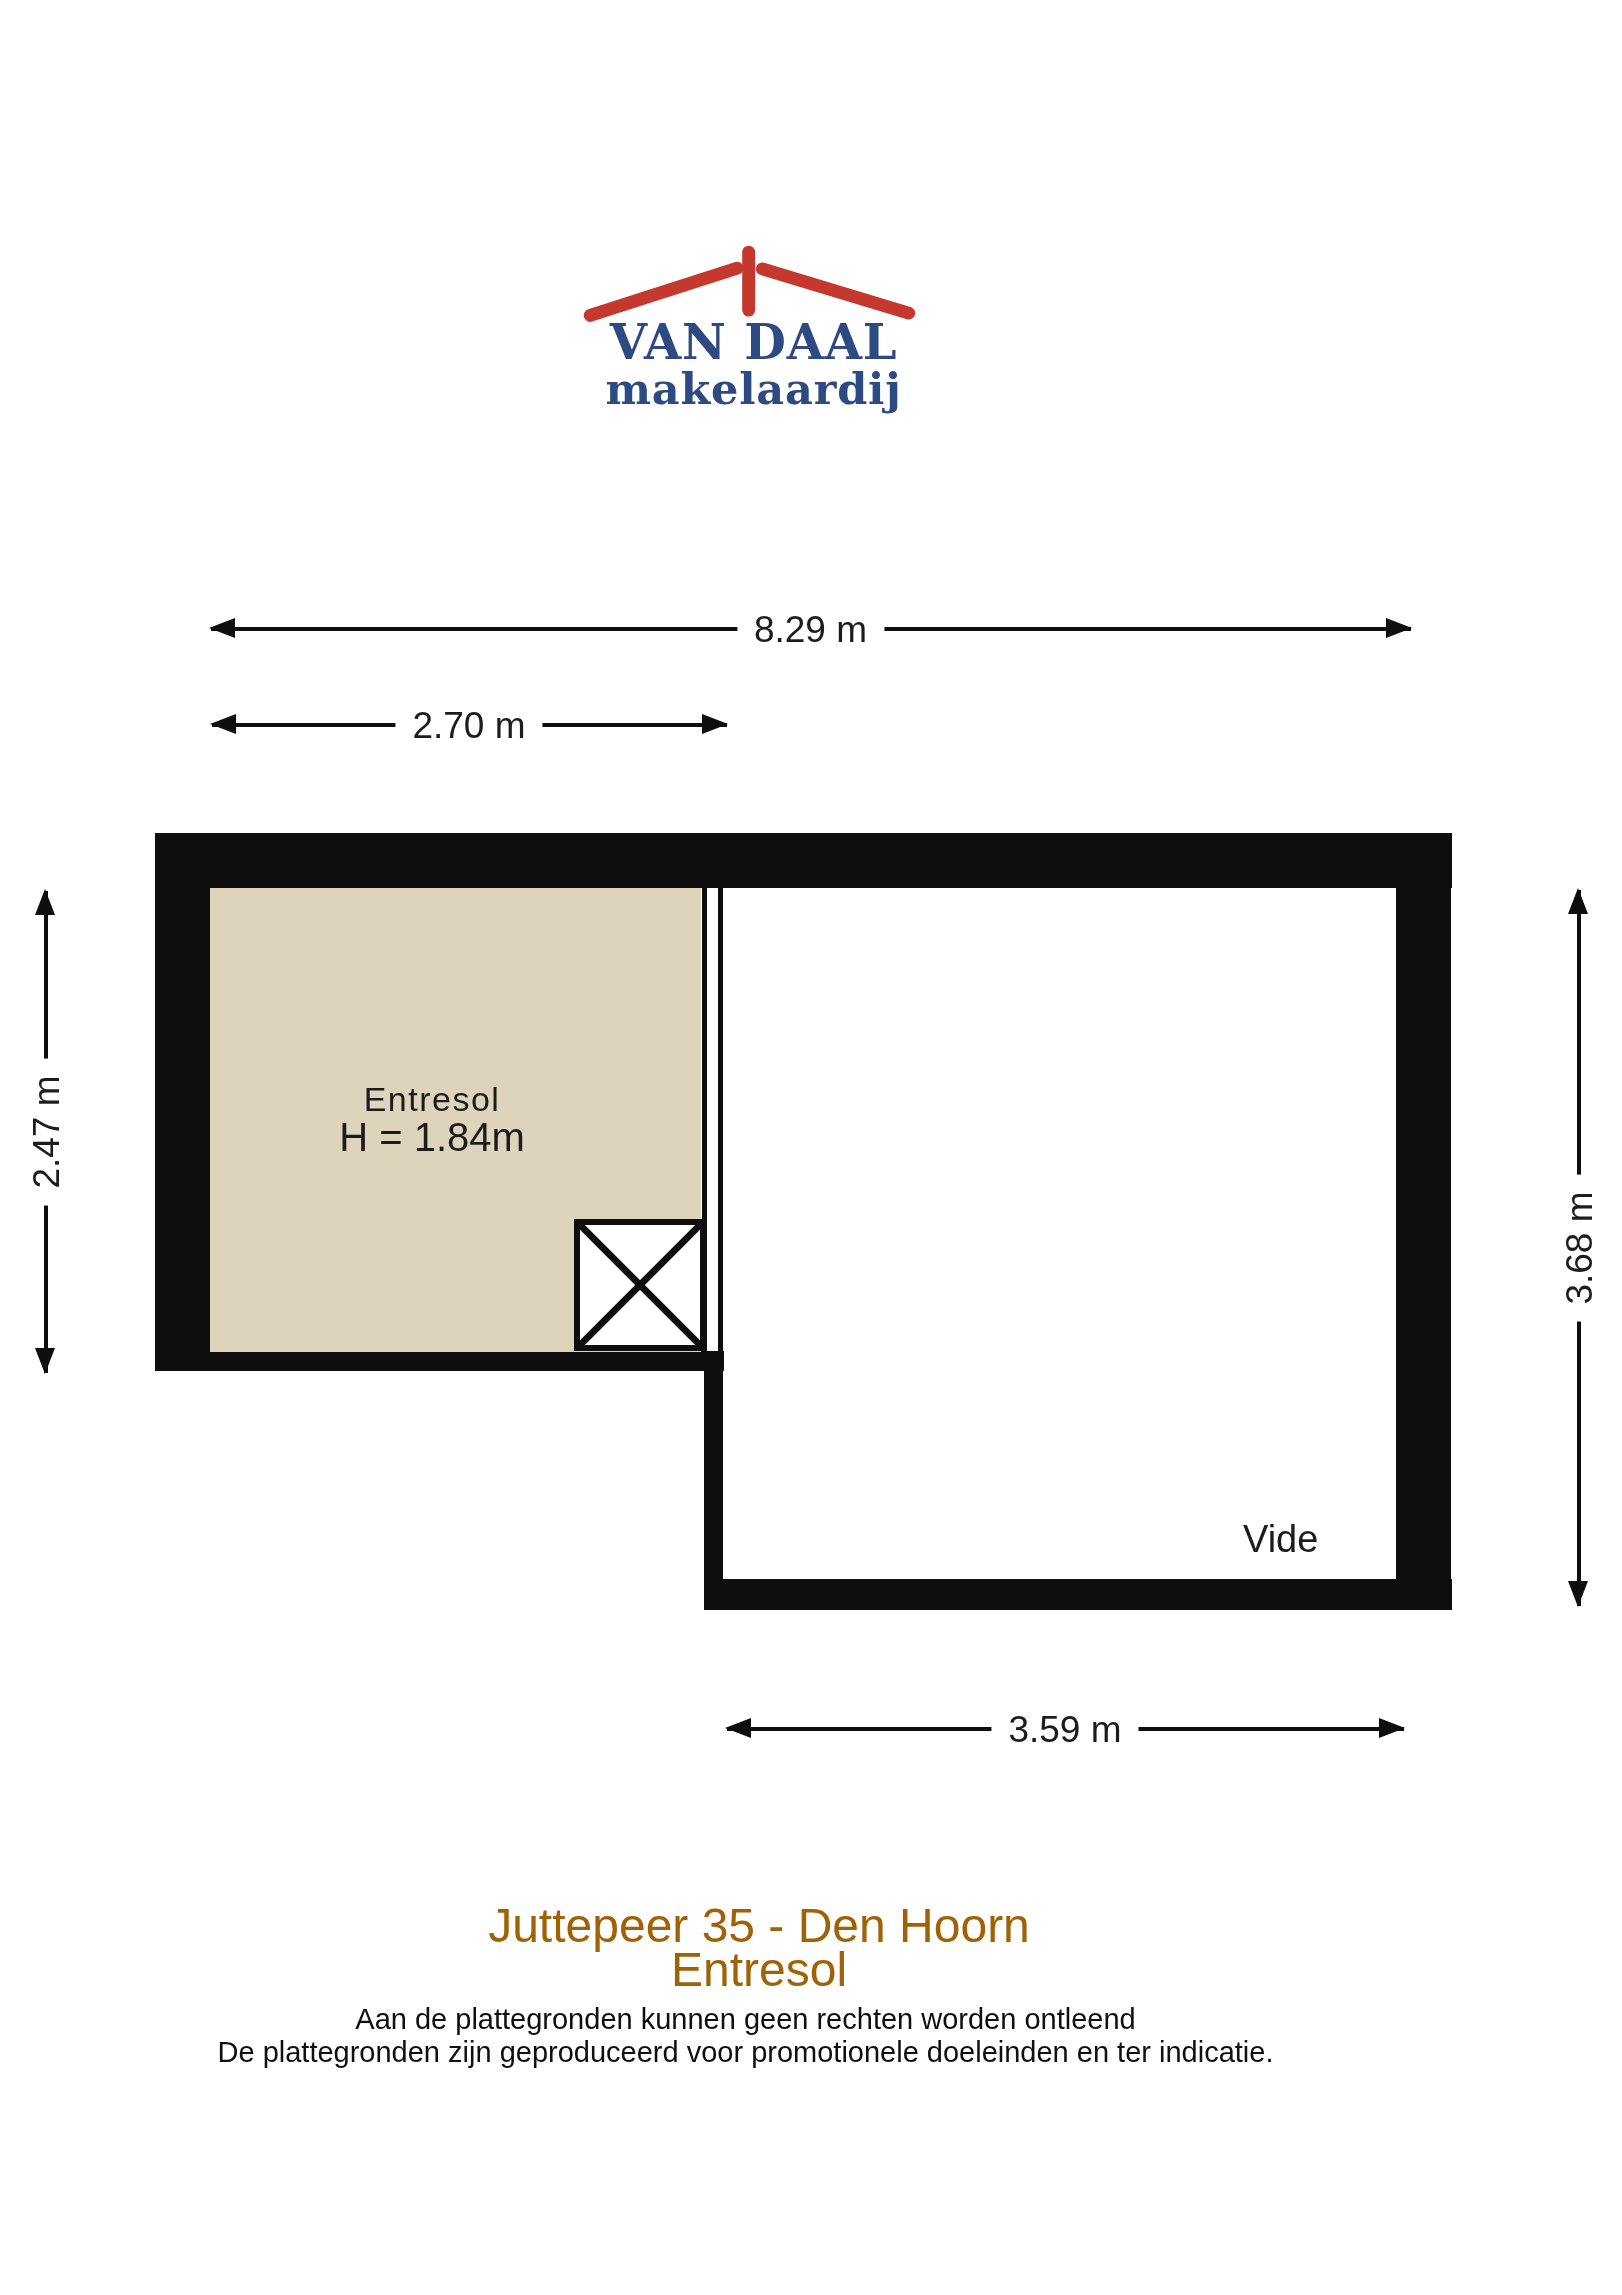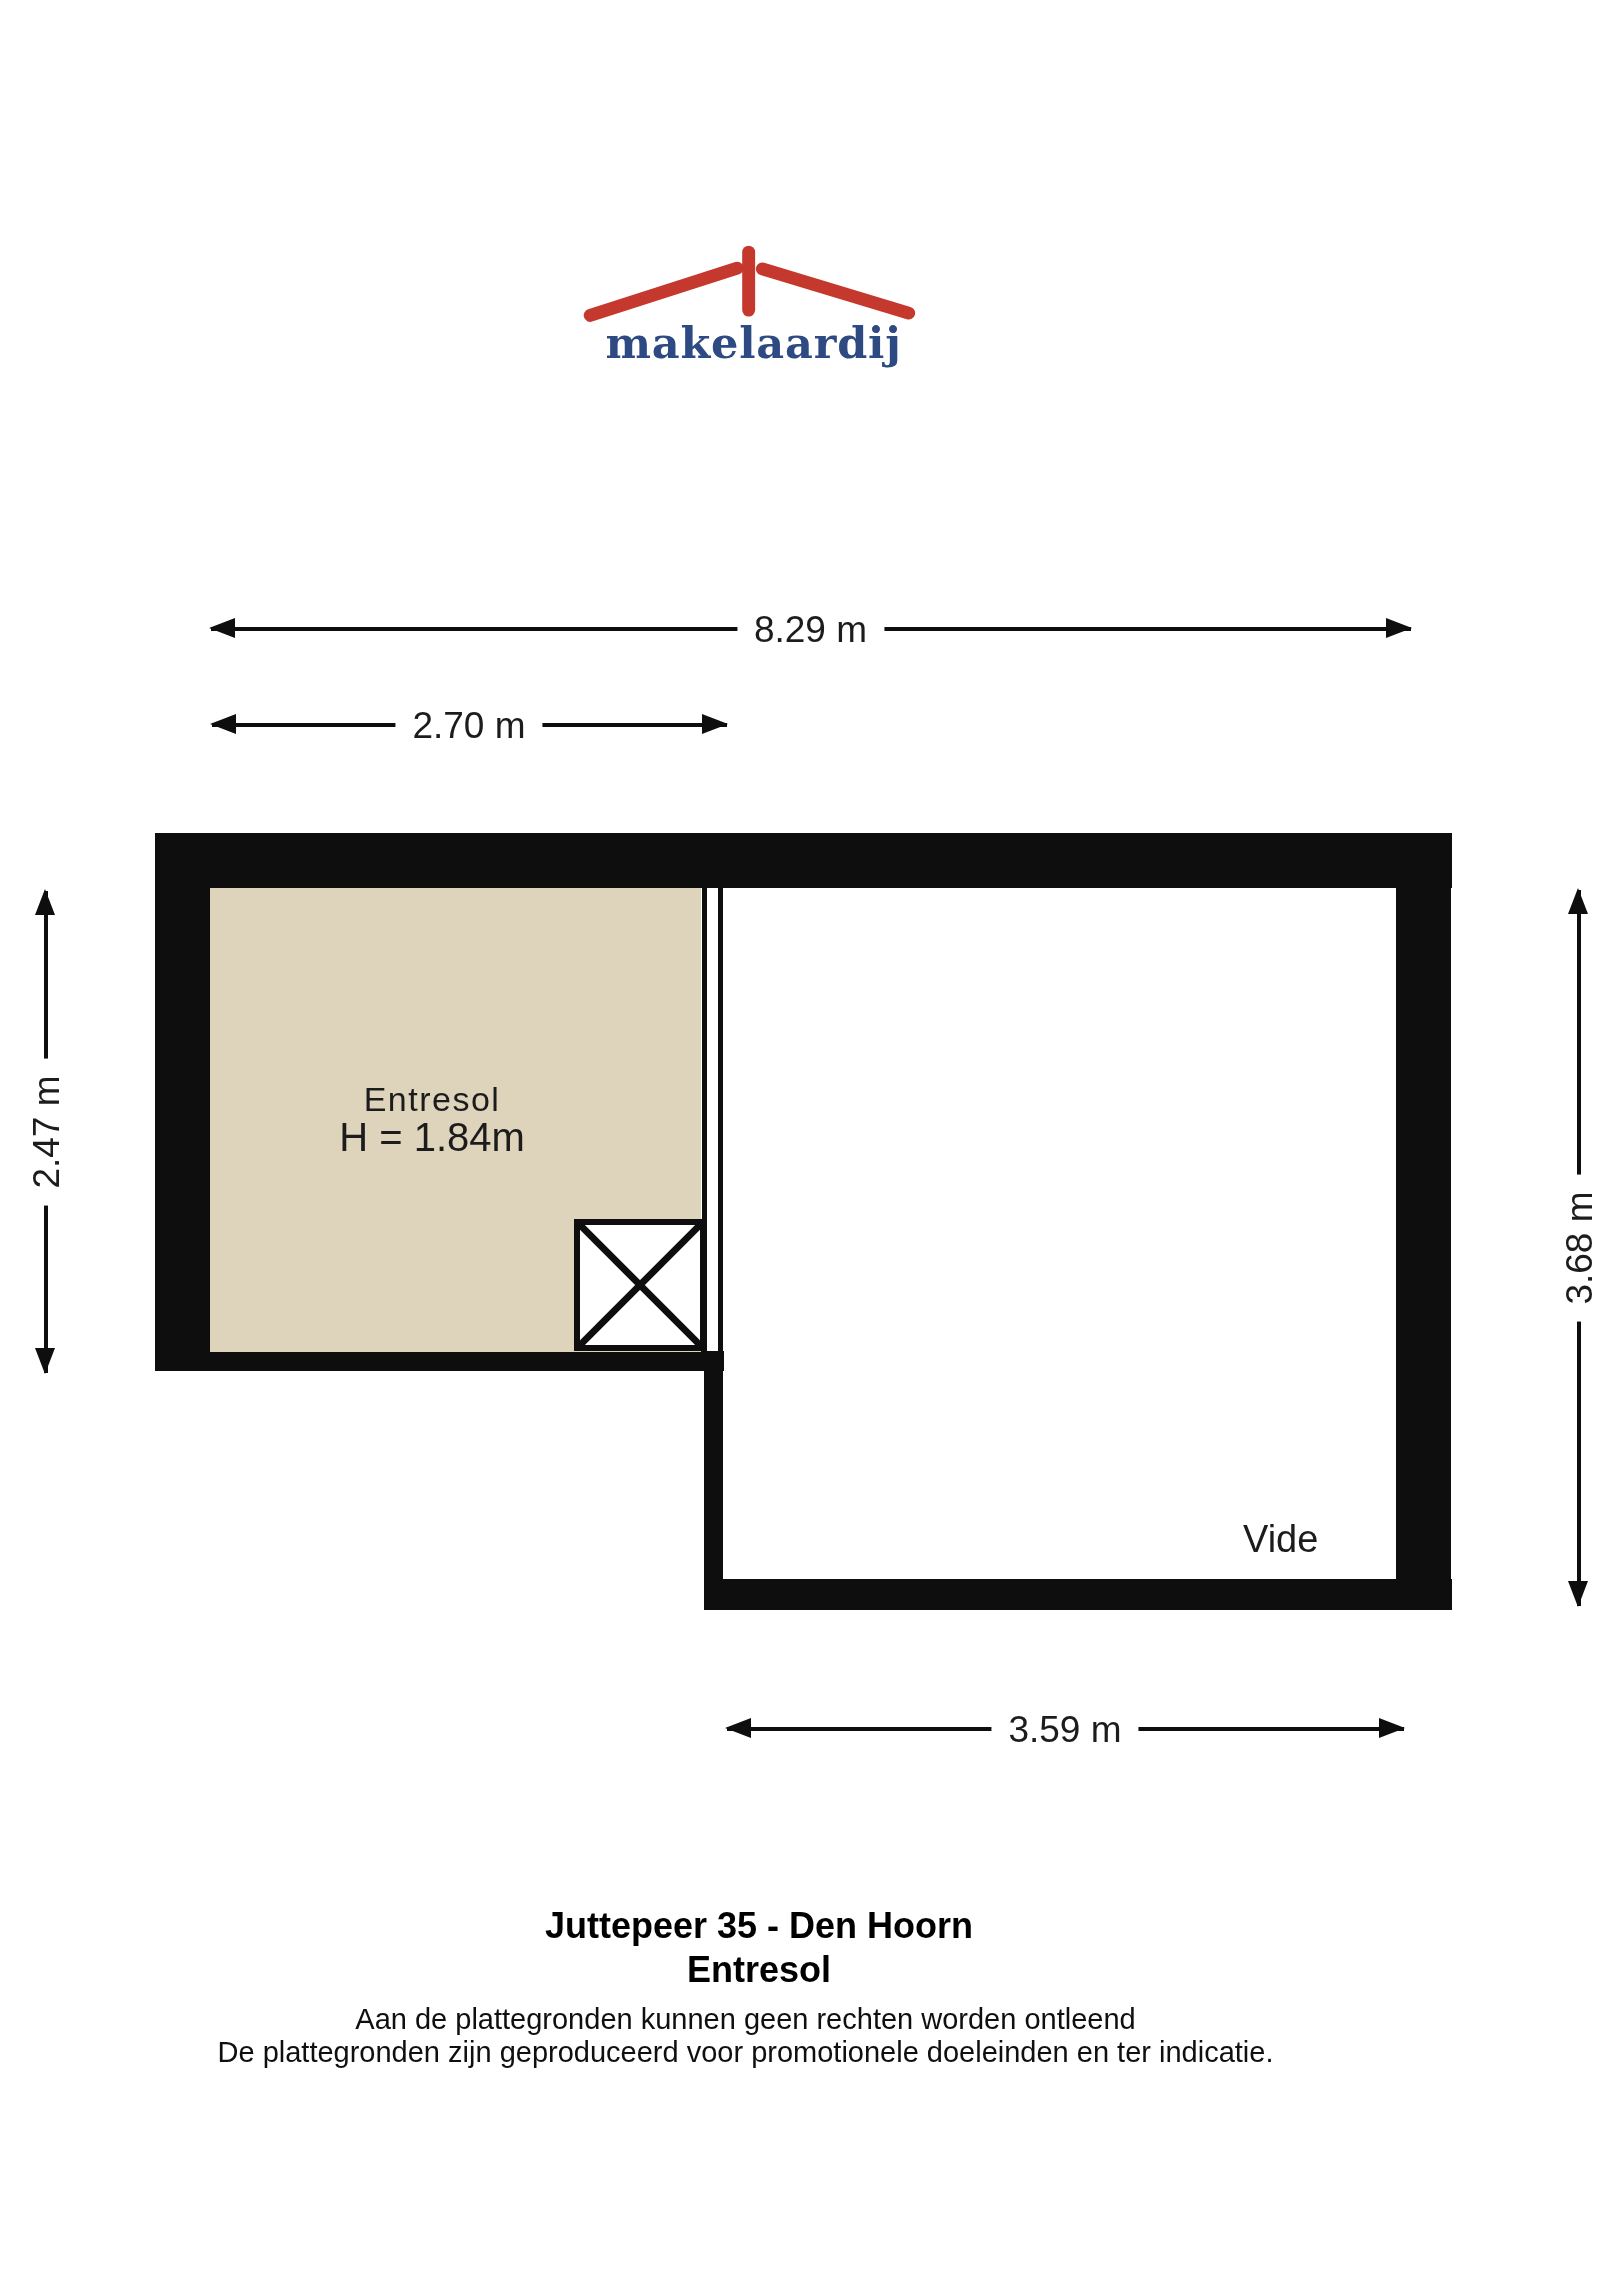--- a/index.html
+++ b/index.html
@@ -56,36 +56,37 @@
   .xbox line { stroke:var(--wall,#0e0e0e); stroke-width:9; }
 
   .room-label { position:absolute; text-align:center; }
   .room-label .nm { font-size:34px; line-height:40px; letter-spacing:1.5px; }
   .room-label .ht { font-size:40px; line-height:37px;text-align:center; }
   .vide-label { position:absolute; left:1243px; top:1518px; width:153px; text-align:left; font-size:38px; }
 
   
   .footer-title {
     position:absolute; left:0; top:1904px; width:1518px; text-align:center;
-    font-weight:bold; font-size:36px; line-height:44px; color:#000000;
+    font-weight:normal; font-size:48px; line-height:44px; color:#a16207;
   }
   .footer-disclaimer {
     position:absolute; left:0; top:2003px; width:1491px; text-align:center;
     font-size:29px; line-height:33px; color:#0f0f0f;
   }
 </style>
 </head>
 <body>
 
 <div class="logo">
   <svg class="roof" width="360" height="80" viewBox="0 0 470 105" aria-hidden="true">
     <line x1="20" y1="95" x2="213" y2="33"></line>
     <line x1="228" y1="12" x2="228" y2="88"></line>
     <line x1="246" y1="34" x2="438" y2="92"></line>
   </svg>
+  <div class="logo-name">VAN DAAL</div>
   <div class="logo-tagline">makelaardij</div>
 </div>
 
 <div class="dim" style="left:209px; top:612px; width:1203px; height:34px;">
   <div class="line-h"></div>
   <div class="arr w"></div>
   <div class="arr e"></div>
   <span class="dim-label">8.29 m</span>
 </div>
 

